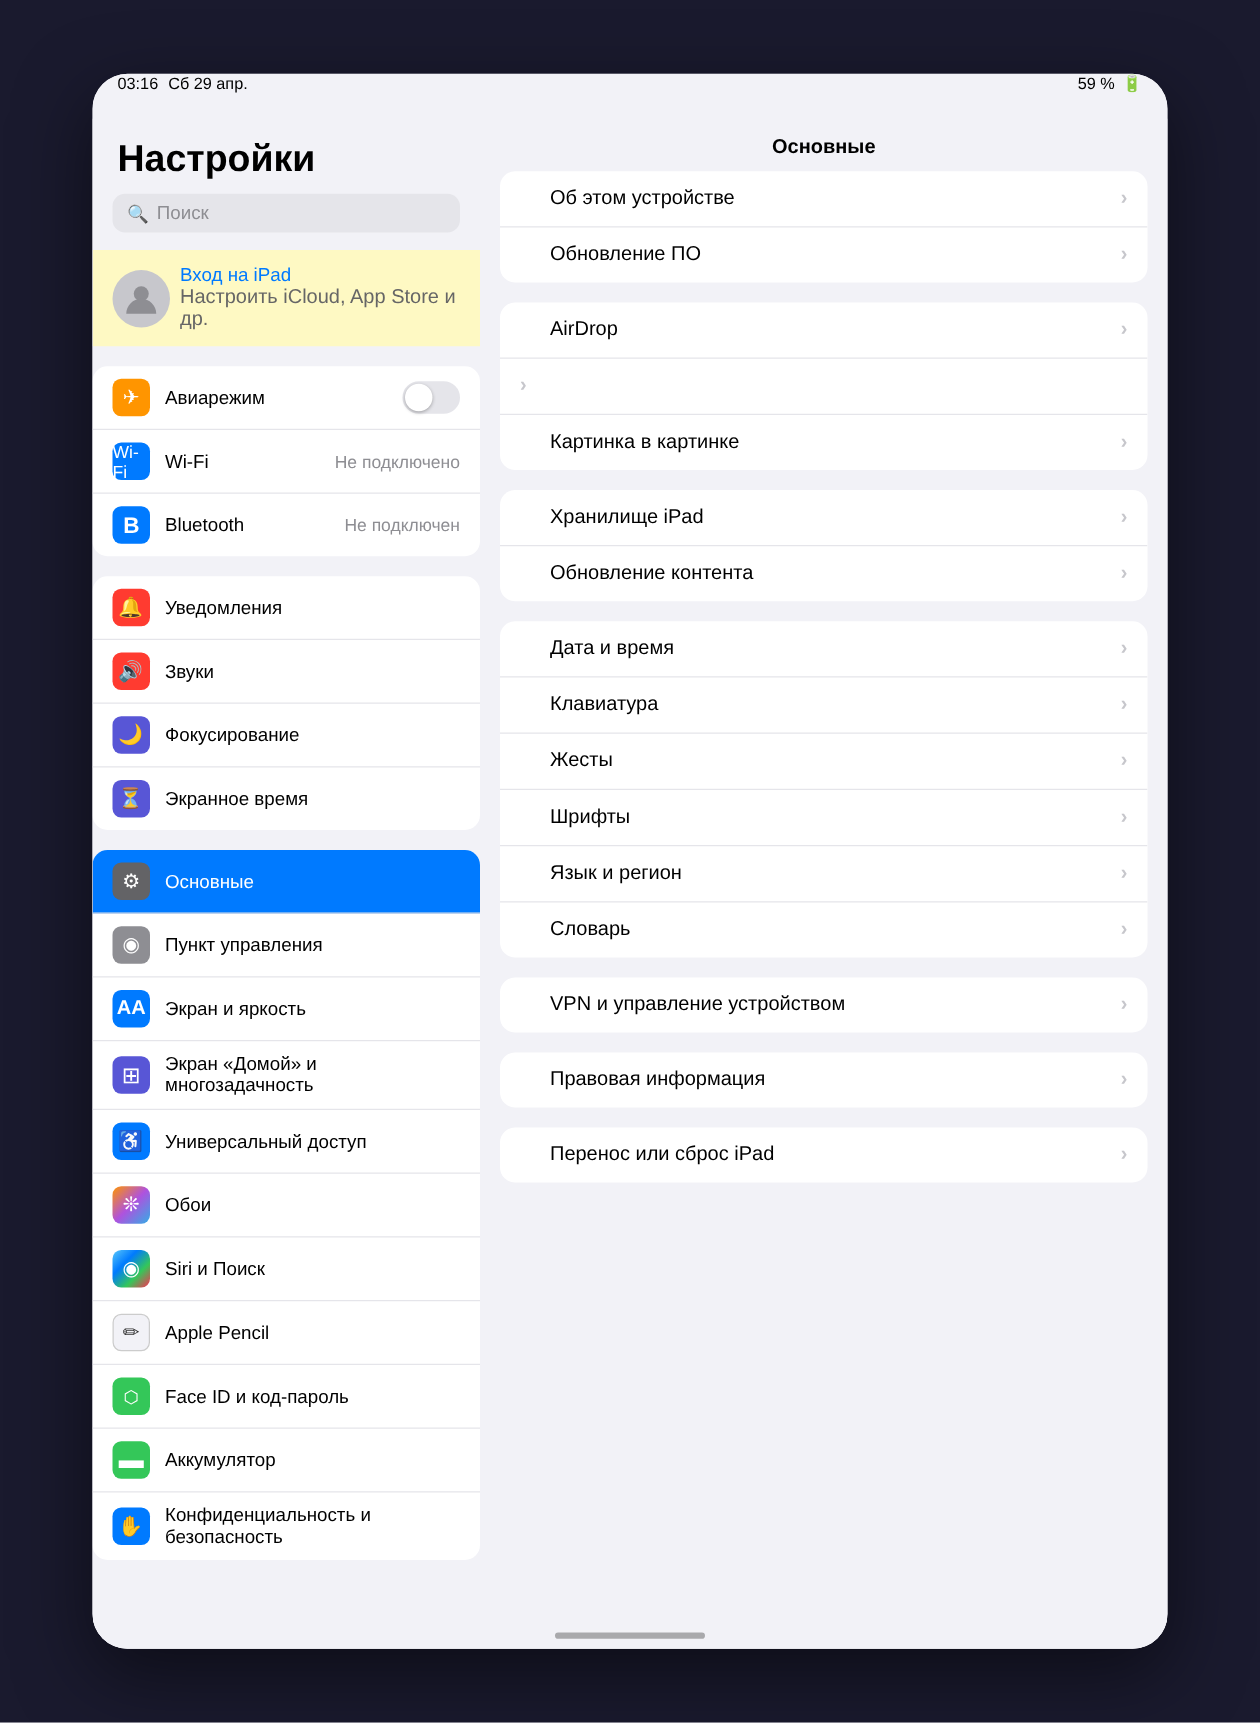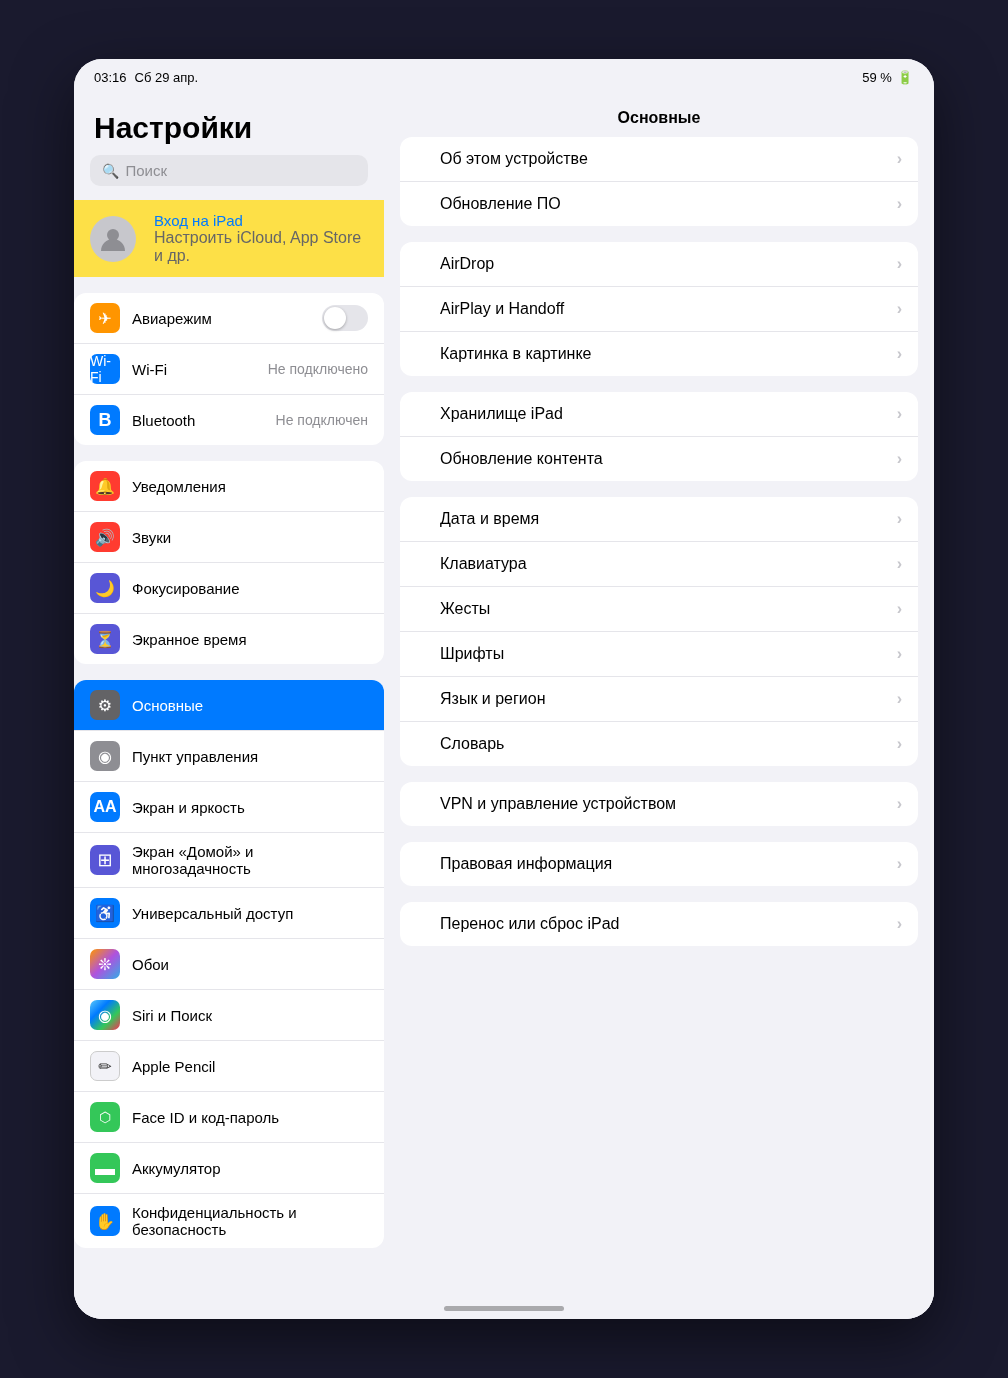--- a/index.html
+++ b/index.html
@@ -18,21 +18,21 @@
       background: #f2f2f7;
       border-radius: 28px;
       overflow: hidden;
       position: relative;
       box-shadow: 0 20px 60px rgba(0,0,0,0.5);
     }
     .status-bar {
       height: 36px;
       background: #f2f2f7;
       display: flex;
-      align-items: center;
+      align-items: flex-start;
       justify-content: space-between;
       padding: 0 20px;
       font-size: 13px;
       color: #000;
     }
     .status-left {
       display: flex;
       align-items: center;
       gap: 8px;
     }
@@ -72,26 +72,26 @@
     }
     .search-icon-sym {
       color: #8e8e93;
       font-size: 14px;
     }
     .search-placeholder {
       color: #8e8e93;
       font-size: 15px;
     }
     .icloud-section {
-      background: #fde047;
+      background: #fef9c3;
       margin: 0 0 16px 0;
       padding: 12px 16px;
       display: flex;
       align-items: center;
-      gap: 18px;
+      gap: 8px;
       border-radius: 0;
       justify-content: space-between;
     }
     .avatar-circle {
       width: 46px;
       height: 46px;
       background: #c7c7cc;
       border-radius: 50%;
       display: flex;
       align-items: center;
@@ -377,21 +377,20 @@
           <span class="chevron">›</span>
         </div>
       </div>
 
       <div class="settings-group">
         <div class="settings-row">
           <span class="settings-row-label">AirDrop</span>
           <span class="chevron">›</span>
         </div>
         <div class="settings-row">
-          <span class="settings-row-label">AirPlay и Handoff</span>
           <span class="chevron">›</span>
         </div>
         <div class="settings-row">
           <span class="settings-row-label">Картинка в картинке</span>
           <span class="chevron">›</span>
         </div>
       </div>
 
       <div class="settings-group">
         <div class="settings-row">

